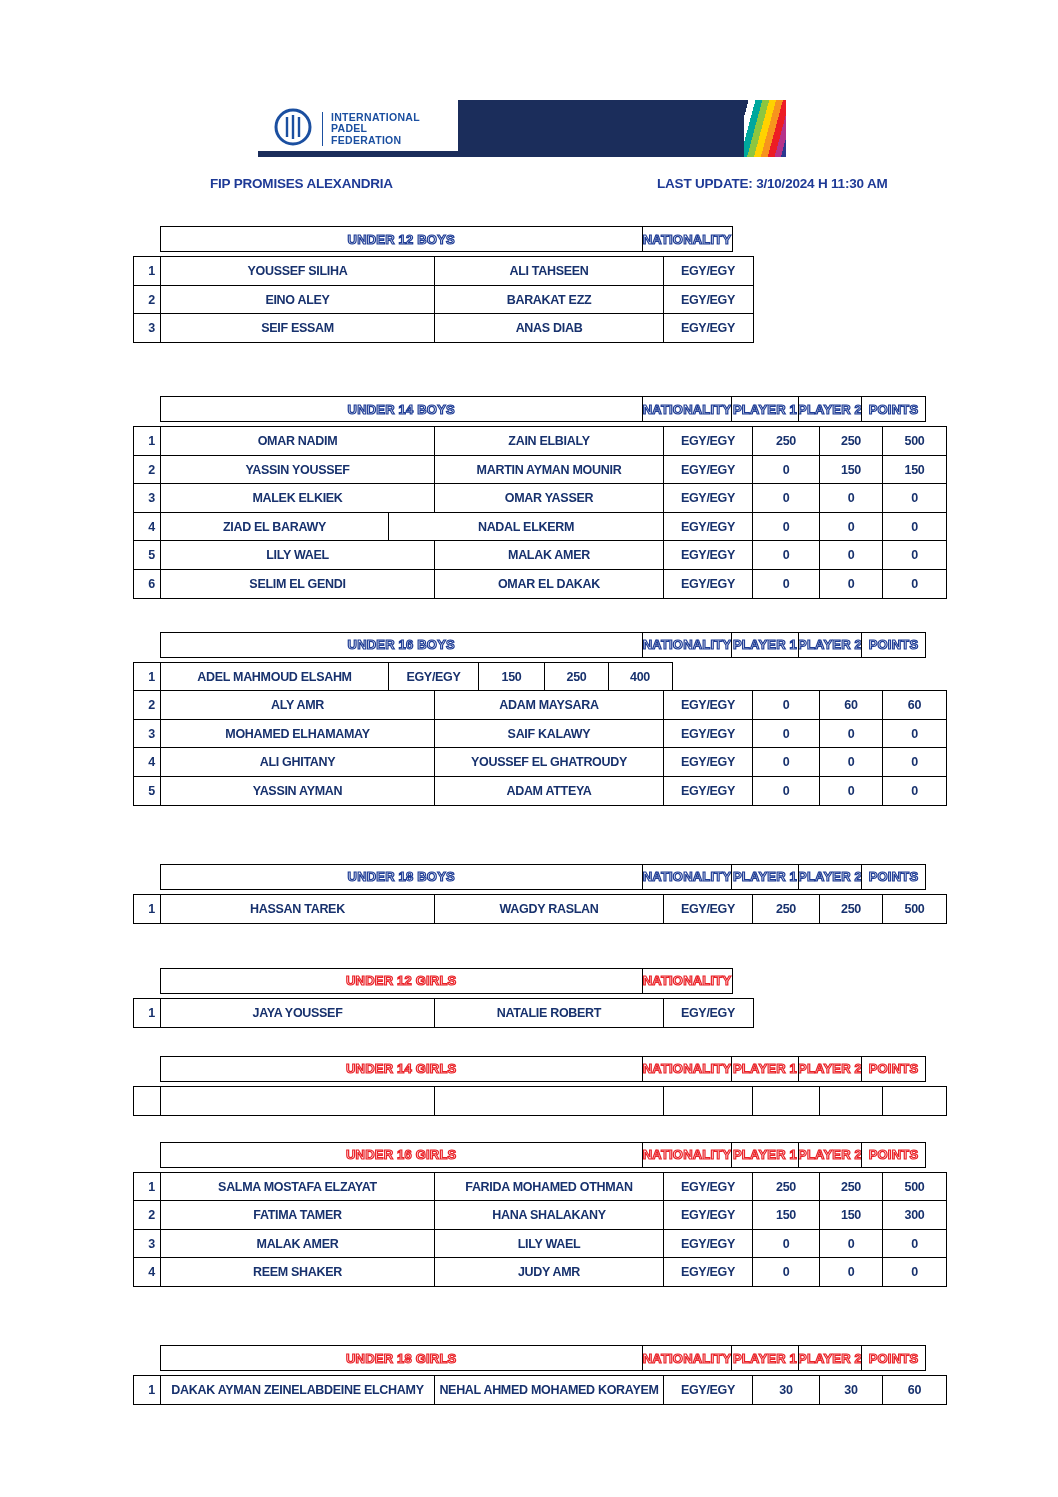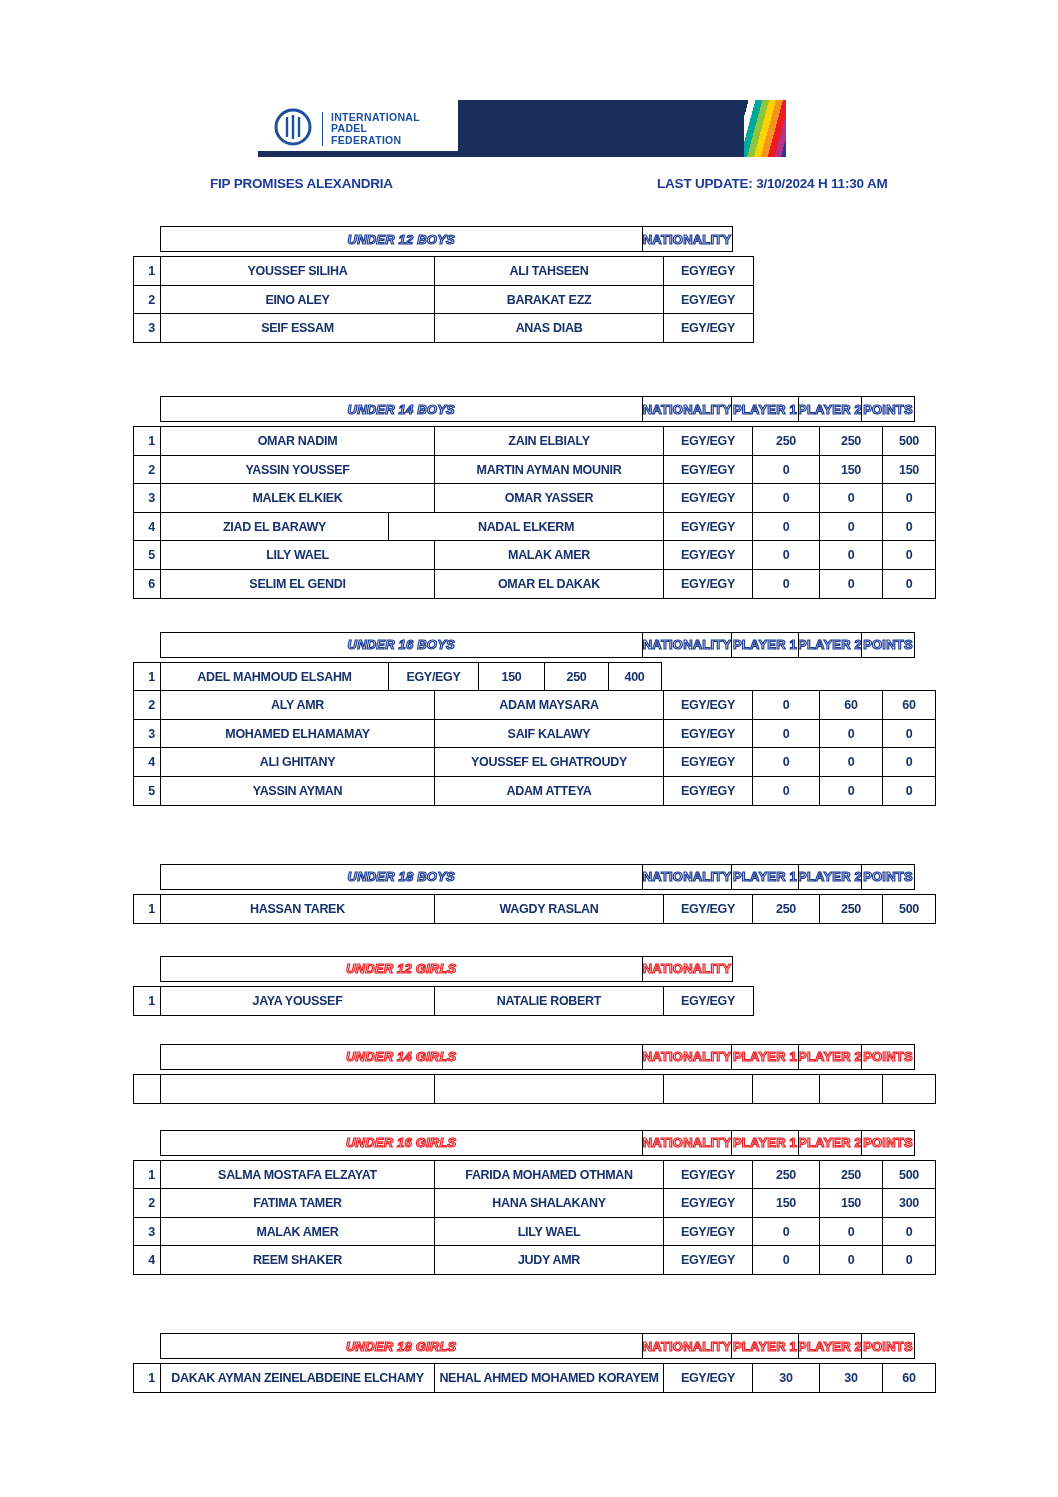--- a/index.html
+++ b/index.html
@@ -25,21 +25,21 @@
     font-size:13.5px;letter-spacing:-.2px;white-space:nowrap;}
   .last-update{position:absolute;left:657px;top:176px;color:#1e3a96;font-weight:bold;
     font-size:13.5px;letter-spacing:-.2px;white-space:nowrap;}
 
   
   .tables-area{position:absolute;left:133px;top:226px;width:820px;}
   .tbl{margin-top:0;}
   .tbl:nth-child(2){margin-top:53px}
   .tbl:nth-child(3){margin-top:33px}
   .tbl:nth-child(4){margin-top:58px}
-  .tbl:nth-child(5){margin-top:32px}
+  .tbl:nth-child(5){margin-top:44px}
   .tbl:nth-child(6){margin-top:28px}
   .tbl:nth-child(7){margin-top:26px}
   .tbl:nth-child(8){margin-top:58px}
 
   .row{display:flex;align-items:stretch;}
   .row .cell + .cell{margin-left:-1.5px;}
   .row.data{margin-top:-1.5px;}
   .row.hdr + .row.data{margin-top:4px;}
   .row.hdr{margin-left:26.5px;height:26px;}
   .row.data{height:30px;}
@@ -47,22 +47,22 @@
   .cell{box-sizing:border-box;border:1.5px solid #000;background:#fff;
     display:flex;align-items:center;justify-content:center;
     font-weight:bold;font-size:12.5px;color:#17316d;letter-spacing:-.3px;
     white-space:nowrap;overflow:hidden;}
   .c-num{width:28px;justify-content:flex-end;padding-right:5px;}
   .c-n1{width:276px;}
   .c-n2{width:230px;}
   .c-nat{width:91px;}
   .c-p1{width:68px;}
   .c-p2{width:65px;}
-  .c-pts{width:54px;}
-  .c-title{width:483.5px;font-style:italic;}
+  .c-pts{width:65px;}
+  .c-title{width:483.5px;}
   .row.hdr .cell{font-size:13px;}
 
   .boys{--th:#1e3c95;}
   .girls{--th:#ea2127;}
   .otl{color:var(--th);-webkit-text-fill-color:#ffffff;-webkit-text-stroke:1.2px var(--th);
     letter-spacing:.2px;}
 </style>
 </head>
 <body>
 

